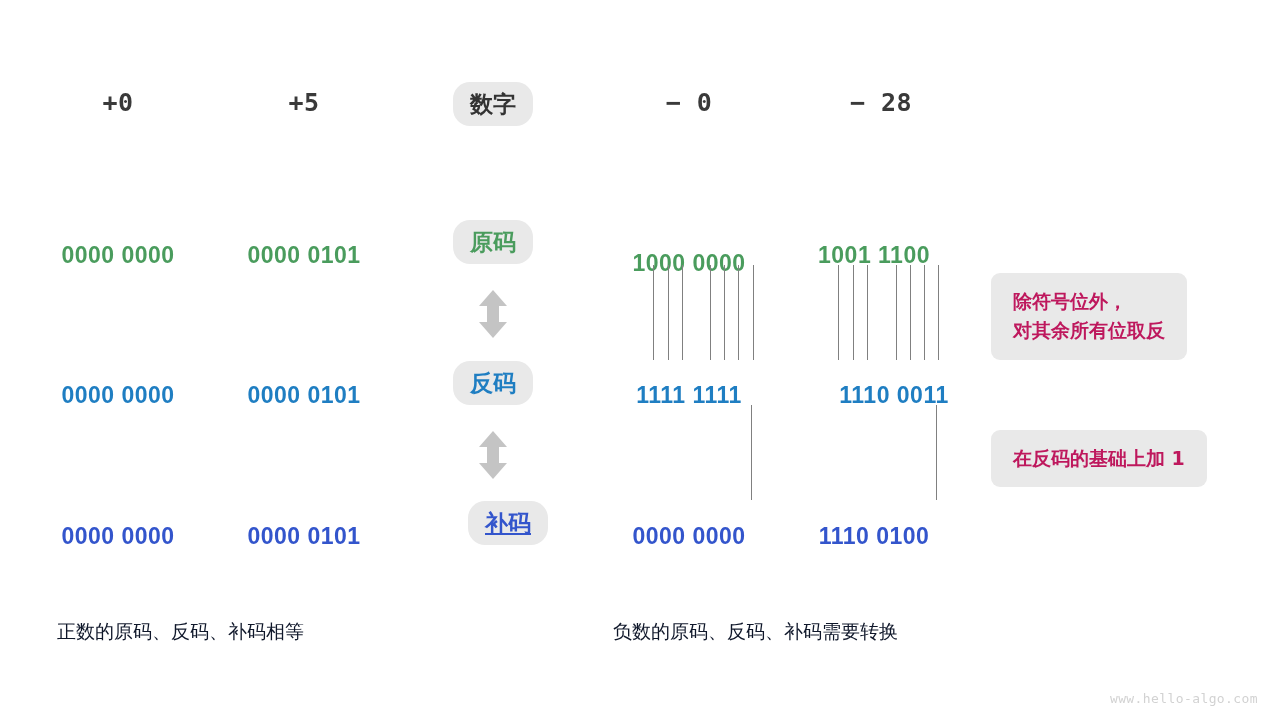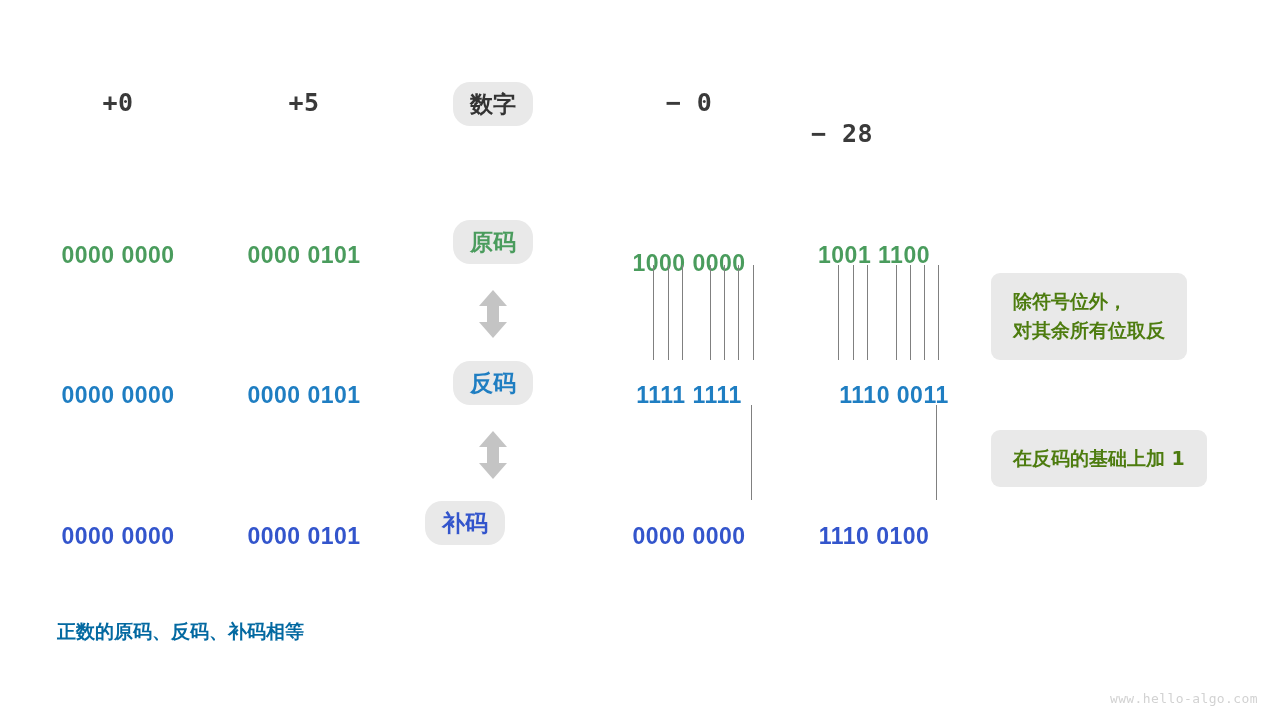--- a/index.html
+++ b/index.html
@@ -65,33 +65,33 @@
   .badge.green  { color: #4a9c5d; }
   .badge.blue   { color: #1f7ec2; }
   .badge.indigo { color: #3355cc; }
 
   
   .note {
     position: absolute;
     background: #e9e9e9;
     border-radius: 9px;
     padding: 14px 22px;
-    color: #4d7c0f;
+    color: #be185d;
     font-size: 19px;
     font-weight: bold;
     line-height: 1.55;
     white-space: pre-line;
   }
 
   
   .caption {
     position: absolute;
-    color: #0369a1;
+    color: #0f172a;
     font-size: 19px;
-    font-weight: bold;
+    font-weight: normal;
     white-space: nowrap;
   }
 
   
   .watermark {
     position: absolute;
     right: 22px;
     bottom: 14px;
     font-family: "DejaVu Sans Mono", "Liberation Mono", monospace;
     font-size: 13px;
@@ -117,27 +117,27 @@
 </style>
 </head>
 <body>
 
 <div id="stage">
 
   <div>
     <div class="cell num" style="left:118px; top:88px;">+0</div>
     <div class="cell num" style="left:304px; top:88px;">+5</div>
     <div class="cell num" style="left:689px; top:88px;">− 0</div>
-    <div class="cell num" style="left:842px; top:88px;margin-top:31px;">− 28</div>
+    <div class="cell num" style="left:881px; top:88px;">− 28</div>
   </div>
 
   <div class="badge dark" style="left:493px; top:82px;">数字</div>
   <div class="badge green" style="left:493px; top:220px;">原码</div>
   <div class="badge blue" style="left:493px; top:361px;">反码</div>
-  <div class="badge indigo" style="left:465px; top:501px;">补码</div>
+  <div class="badge indigo" style="left:508px; top:501px;text-decoration:underline;">补码</div>
 
   <div>
     <div class="cell bits green" style="left:118px; top:242px;">0000 0000</div>
     <div class="cell bits green" style="left:304px; top:242px;">0000 0101</div>
     <div class="cell bits green" style="left:689px; top:250px;">1000 0000</div>
     <div class="cell bits green" style="left:874px; top:242px;">1001 1100</div>
   </div>
 
   <div>
     <div class="cell bits blue" style="left:118px; top:382px;">0000 0000</div>
@@ -181,16 +181,17 @@
     <svg width="34" height="48" viewBox="0 0 34 48" xmlns="http://www.w3.org/2000/svg">
       <polygon points="17,0 31,16 23,16 23,32 31,32 17,48 3,32 11,32 11,16 3,16" fill="#c4c4c4"></polygon>
     </svg>
   </div>
 
   <div class="note" style="left:991px; top:273px;">除符号位外，
 对其余所有位取反</div>
   <div class="note" style="left:991px; top:430px;">在反码的基础上加  1</div>
 
   <div class="caption" style="left:57px; top:619px;">正数的原码、反码、补码相等</div>
+  <div class="caption" style="left:613px; top:619px;">负数的原码、反码、补码需要转换</div>
 
   <div class="watermark">www.hello-algo.com</div>
 
 </div>
 
 </body></html>

